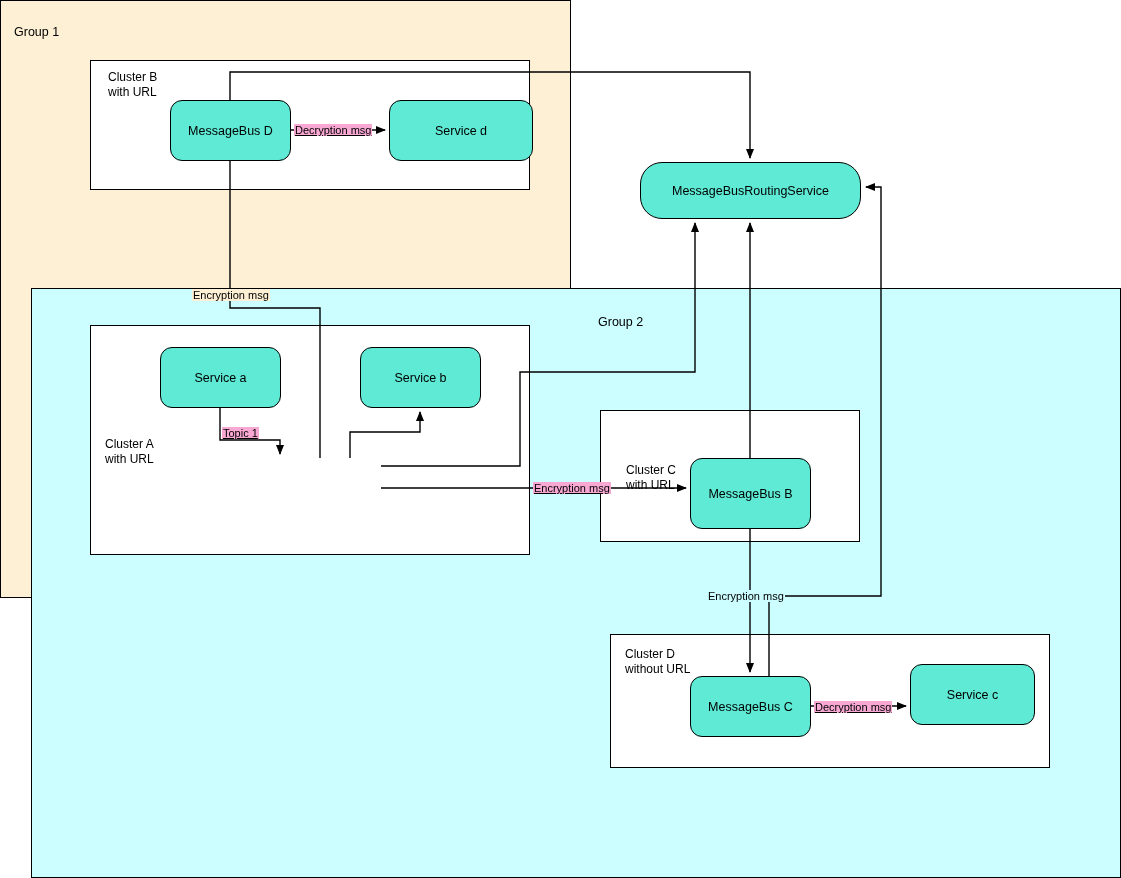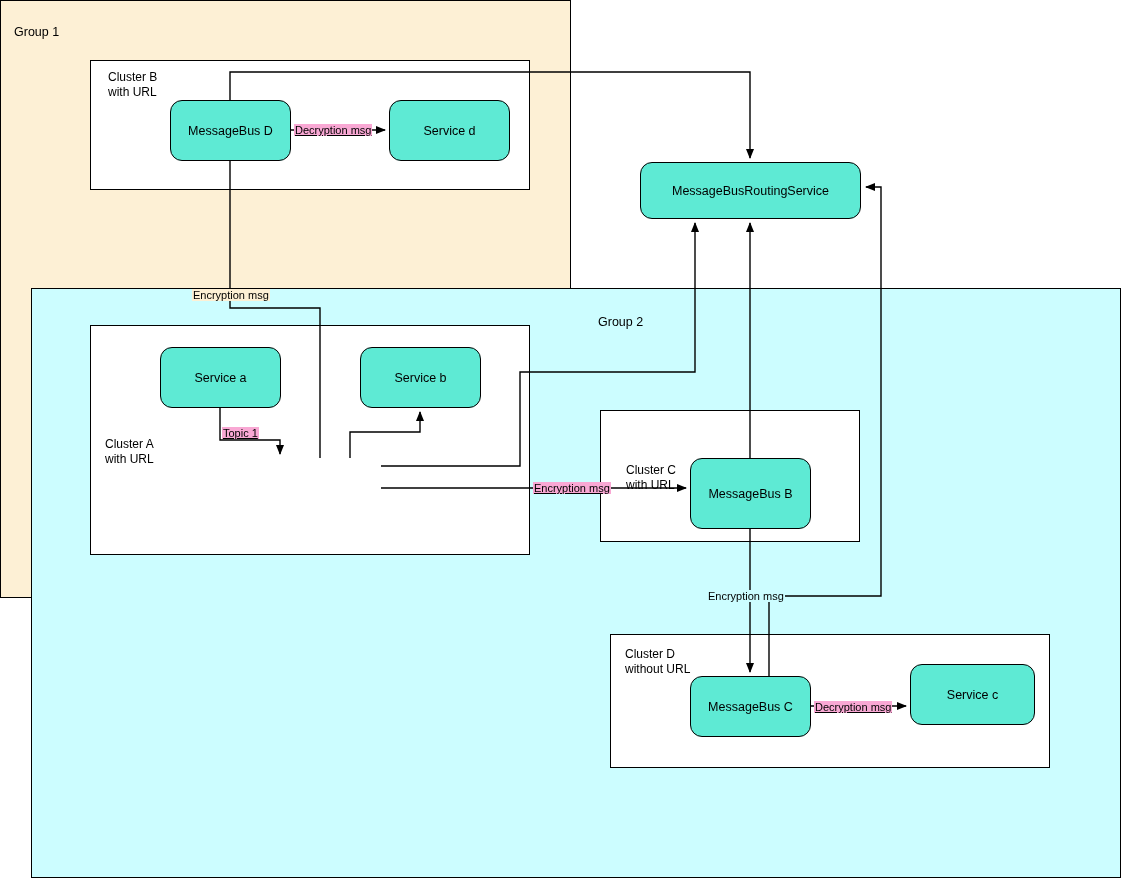--- a/index.html
+++ b/index.html
@@ -129,22 +129,22 @@
 
       <path d="M750,519 L750,672" marker-end="url(#arrow)"></path>
 
       <path d="M769,676 L769,596 L881,596 L881,187 L866,187" marker-end="url(#arrow)"></path>
 
       <path d="M811,706 L906,706" marker-end="url(#arrow)"></path>
     </g>
   </svg>
 
   <div class="node" style="left:170px; top:100px; width:121px; height:61px;">MessageBus D</div>
-  <div class="node" style="left:389px; top:100px; width:121px; height:61px;text-align:right;">Service d</div>
-  <div class="node" style="left:640px; top:162px; width:221px; height:57px;">MessageBusRoutingService</div>
+  <div class="node" style="left:389px; top:100px; width:144px; height:61px;text-align:right;">Service d</div>
+  <div class="node" style="left:640px; top:162px; width:221px; height:57px;border-radius:22px;">MessageBusRoutingService</div>
   <div class="node" style="left:160px; top:347px; width:121px; height:61px;">Service a</div>
   <div class="node" style="left:360px; top:347px; width:121px; height:61px;">Service b</div>
   <div class="node" style="left:690px; top:458px; width:121px; height:71px;">MessageBus B</div>
   <div class="node" style="left:690px; top:676px; width:121px; height:61px;">MessageBus C</div>
   <div class="node" style="left:910px; top:664px; width:125px; height:61px;">Service c</div>
 
   <div class="edge-label on-white" style="left:294px; top:124px;">Decryption msg</div>
   <div class="edge-label on-cream" style="left:192px; top:289px;">Encryption msg</div>
   <div class="edge-label on-white" style="left:222px; top:427px;">Topic 1</div>
   <div class="edge-label on-white" style="left:533px; top:482px;">Encryption msg</div>

